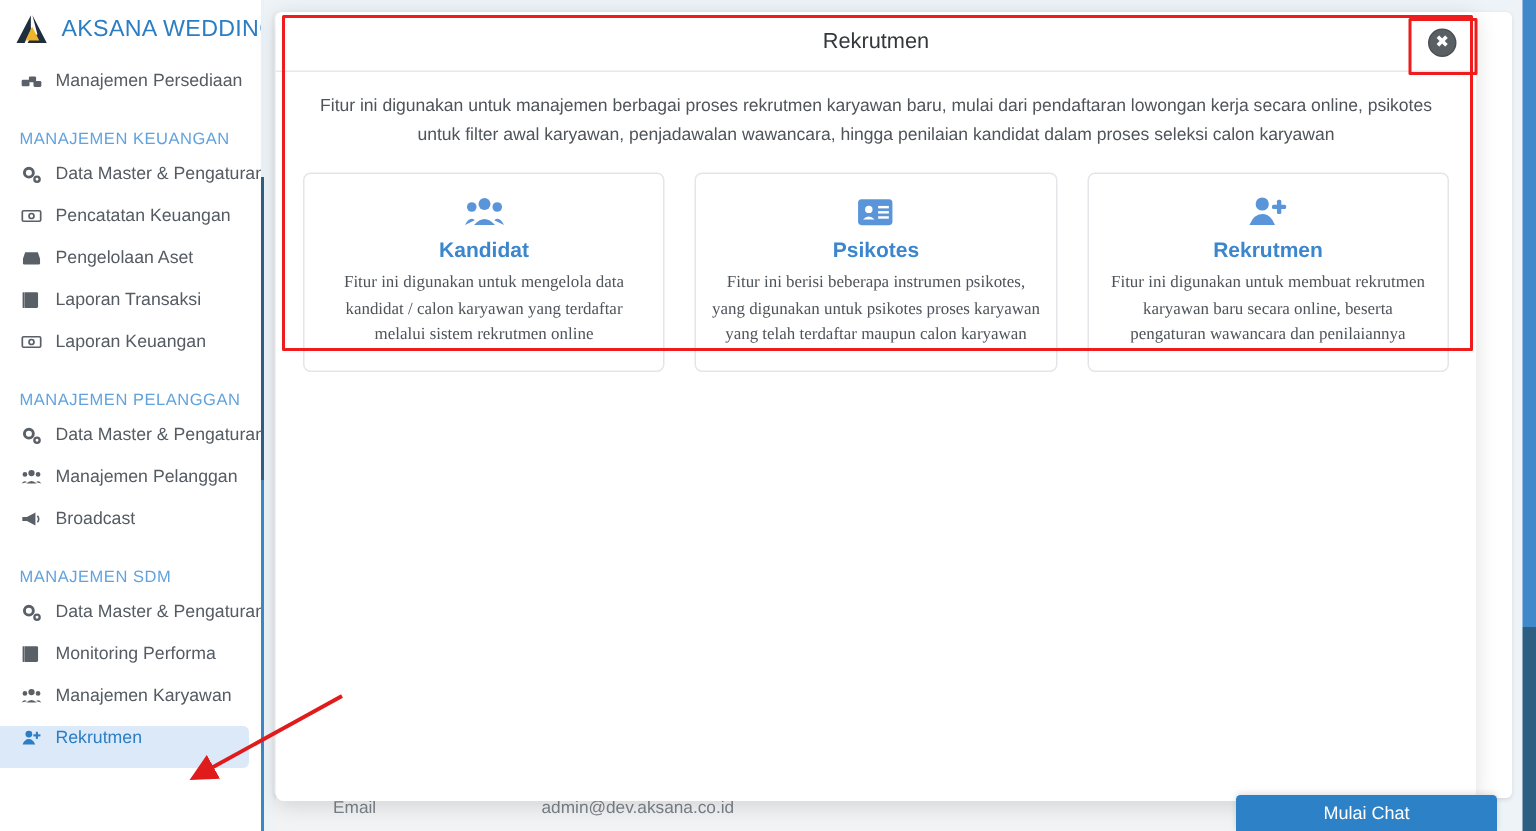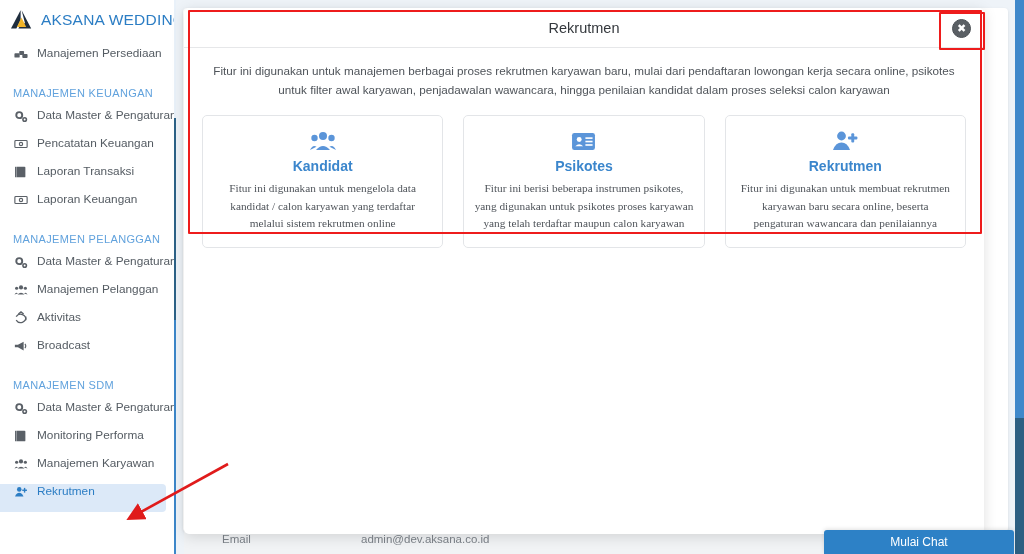--- a/index.html
+++ b/index.html
@@ -138,21 +138,21 @@
   .annot-box {
     position: absolute; border: 2.5px solid #ee1c1c; pointer-events: none;
     border-radius: 1px;
   }
   #annot-main { left: 188px; top: 10px; width: 794px; height: 224px; }
   #annot-close { left: 939px; top: 12px; width: 46px; height: 38px; }
   #annot-arrow { position: absolute; left: 110px; top: 450px; width: 130px; height: 80px; pointer-events:none; }
 
   
   #chat-button {
-    position: absolute; left: 824px; top: 530px; width: 190px; height: 24px;
+    position: absolute; left: 824px; top: 530px; width: 174px; height: 24px;
     background: #2d81c6; color: #ffffff;
     display: flex; align-items: center; justify-content: center;
     font-size: 12px; border-radius: 3px 3px 0 0; cursor: pointer;
     box-shadow: 0 -1px 4px rgba(0,0,0,.12);
   }
 </style>
 </head>
 <body>
 
 <div id="app">
@@ -198,20 +198,28 @@
           <svg viewBox="0 0 16 16" width="14" height="14" fill="none" stroke="currentColor" stroke-width="1.3">
             <rect x="1" y="4" width="14" height="8" rx="1"></rect>
               <circle cx="8" cy="8" r="1.9"></circle>
           </svg>
         </span>
         <span>Pencatatan Keuangan</span>
       </div>
       <div class="nav-item">
         <span class="ico">
           <svg viewBox="0 0 16 16" width="14" height="14" fill="currentColor">
+            <path d="M1.5 8.5 L3.2 3.6 H12.8 L14.5 8.5 V12 a1 1 0 0 1 -1 1 H2.5 a1 1 0 0 1 -1 -1 Z"></path>
+          </svg>
+        </span>
+        <span>Pengelolaan Aset</span>
+      </div>
+      <div class="nav-item">
+        <span class="ico">
+          <svg viewBox="0 0 16 16" width="14" height="14" fill="currentColor">
             <path d="M3 2 h9 a1 1 0 0 1 1 1 v10 a1 1 0 0 1 -1 1 H3 Z"></path>
             <rect x="1.2" y="2" width="1.6" height="12" rx=".4"></rect>
           </svg>
         </span>
         <span>Laporan Transaksi</span>
       </div>
       <div class="nav-item">
         <span class="ico">
           <svg viewBox="0 0 16 16" width="14" height="14" fill="none" stroke="currentColor" stroke-width="1.3">
             <rect x="1" y="4" width="14" height="8" rx="1"></rect>
@@ -236,30 +244,20 @@
           <svg viewBox="0 0 16 16" width="14" height="14" fill="currentColor">
             <circle cx="8" cy="5" r="2.4"></circle>
               <circle cx="3" cy="6" r="1.8"></circle>
               <circle cx="13" cy="6" r="1.8"></circle>
             <path d="M4 13 q4 -4 8 0 Z"></path>
               <path d="M0.5 13 q2 -3 4 -1 Z"></path>
               <path d="M15.5 13 q-2 -3 -4 -1 Z"></path>
           </svg>
         </span>
         <span>Manajemen Pelanggan</span>
-      </div>
-      <div class="nav-item">
-        <span class="ico">
-          <svg viewBox="0 0 16 16" width="14" height="14" fill="none" stroke="currentColor" stroke-width="1.5">
-            <path d="M5 3.5 L8 1 L11 3.5"></path>
-              <path d="M13.5 6.5 a6 6 0 0 1 -11 4"></path>
-              <path d="M2.5 6.5 a6 6 0 0 1 11 4"></path>
-          </svg>
-        </span>
-        <span>Aktivitas</span>
       </div>
       <div class="nav-item">
         <span class="ico">
           <svg viewBox="0 0 16 16" width="14" height="14" fill="currentColor">
             <path d="M1 6.5 h3.5 L11 3 v10 L4.5 9.5 H1 Z"></path>
               <path d="M12.5 5.5 q2 2.5 0 5" fill="none" stroke="currentColor" stroke-width="1.2"></path>
           </svg>
         </span>
         <span>Broadcast</span>
       </div>

